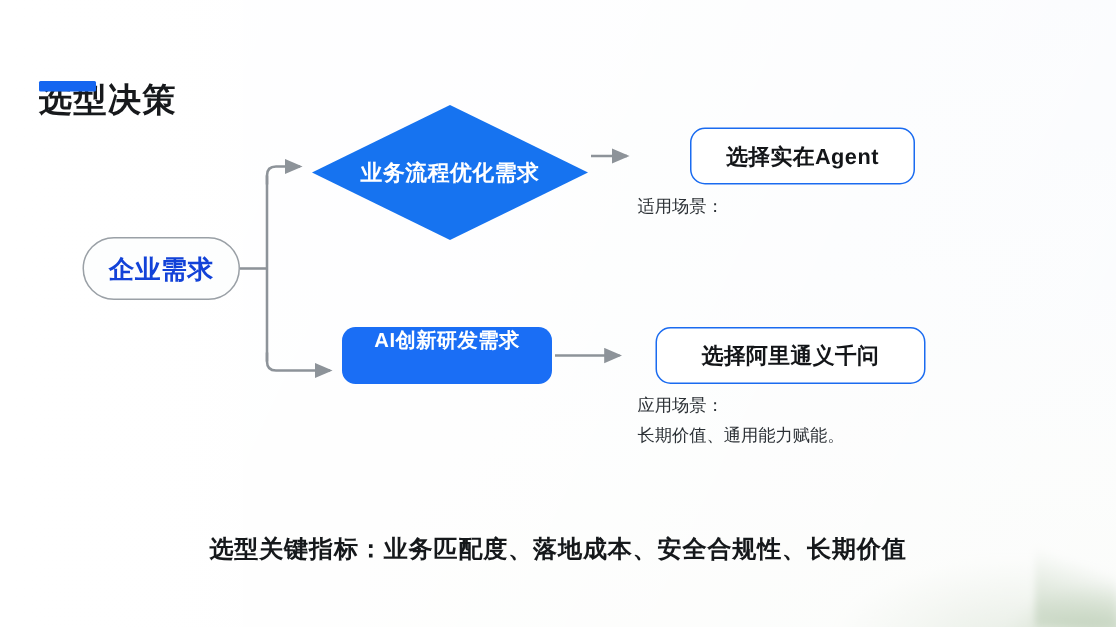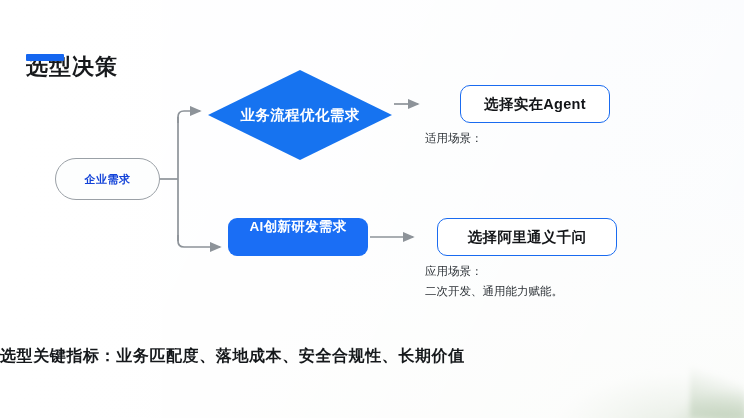--- a/index.html
+++ b/index.html
@@ -97,21 +97,21 @@
     top: 158px;
     width: 105px;
     height: 42px;
     border: 1.6px solid #9aa0a6;
     border-radius: 21px;
     background: #fdfefe;
     display: flex;
     align-items: center;
     justify-content: center;
     color: #1242d8;
-    font-size: 11px;
+    font-size: 17px;
     font-weight: bold;
     letter-spacing: 0.5px;
     box-sizing: border-box;
   }
 
   .node-diamond {
     position: absolute;
     left: 208px;
     top: 70px;
     width: 184px;
@@ -179,23 +179,23 @@
     font-size: 11.5px;
     line-height: 20px;
     white-space: nowrap;
   }
   .desc.top    { left: 425px; top: 128px; }
   .desc.bottom { left: 425px; top: 261px; }
 
   .footer-note {
     position: absolute;
     left: 0;
-    top: 346px;
-    width: 744px;
-    text-align: left;
+    top: 356px;
+    width: 744px;
+    text-align: center;
     font-size: 16px;
     font-weight: bold;
     color: #15181b;
     letter-spacing: 0.6px;
     white-space: nowrap;
   }
 
   svg.connectors {
     position: absolute;
     left: 0;
@@ -259,18 +259,18 @@
 
   <div class="node-rect">
     <span>AI创新研发需求</span>
   </div>
 
   <div class="result-box bottom">
     <span>选择阿里通义千问</span>
   </div>
   <div class="desc bottom">
     <div>应用场景：</div>
-    <div>二次开发、通用能力赋能。</div>
+    <div>长期价值、通用能力赋能。</div>
   </div>
 
   <div class="footer-note">选型关键指标：业务匹配度、落地成本、安全合规性、长期价值</div>
 
 </div>
 
 </body></html>

